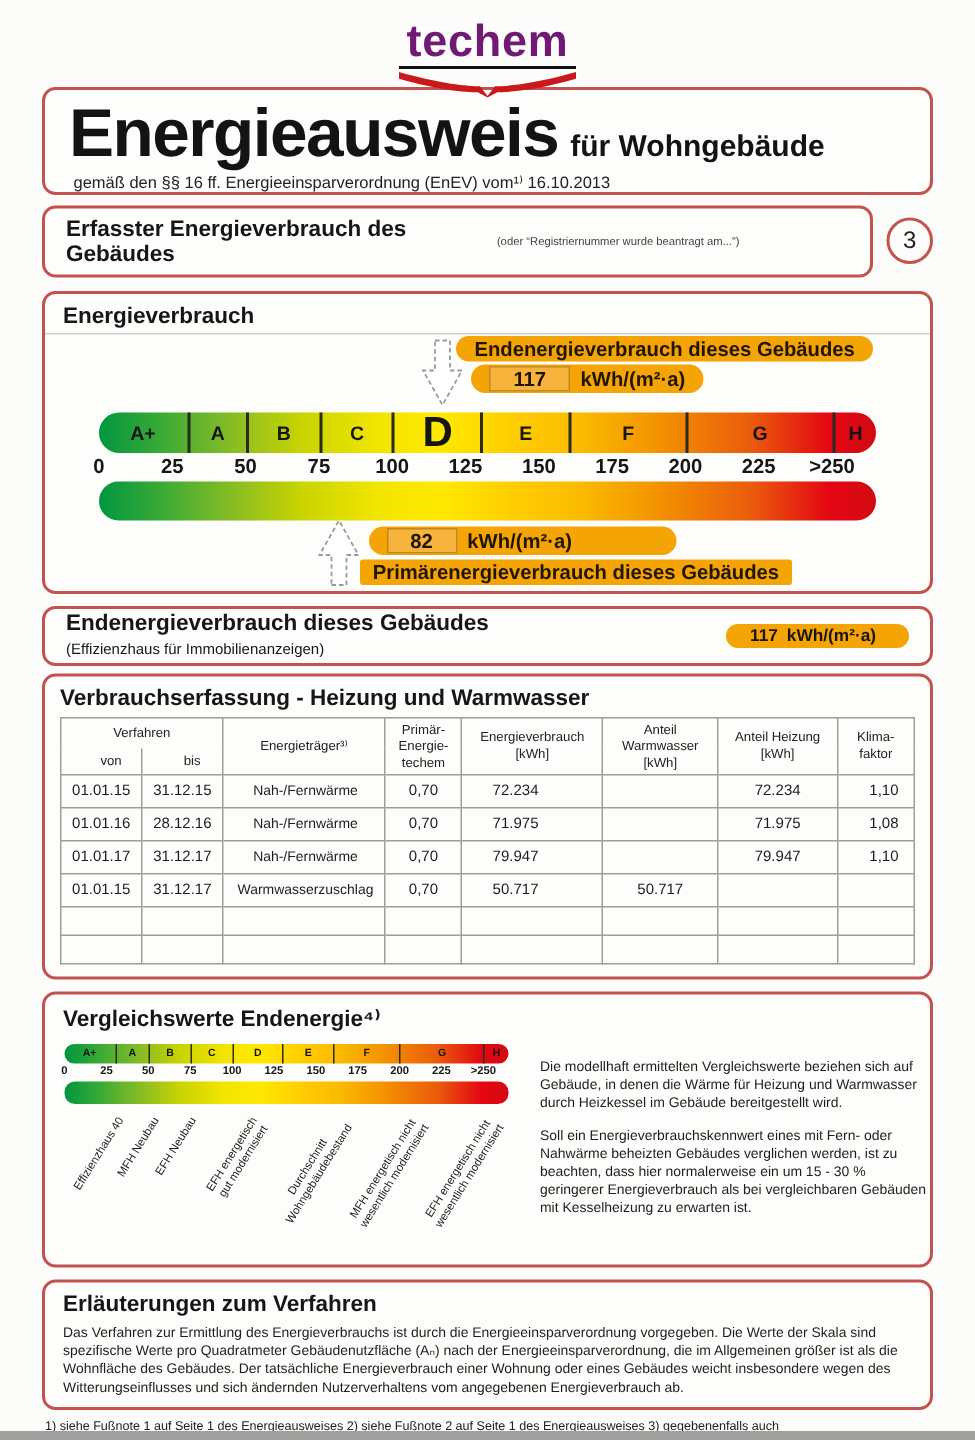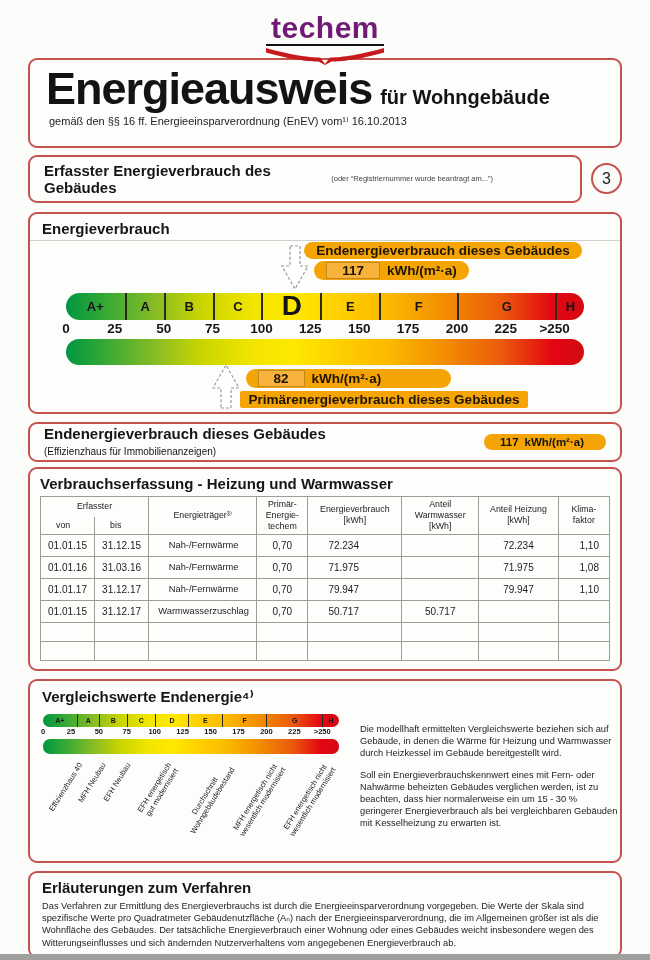--- a/index.html
+++ b/index.html
@@ -10,21 +10,21 @@
   
   .logo-wrap { text-align:center; padding-top:12px; height:58px; }
   .logo { display:inline-block; }
   .logo-text { font-size:30px; font-weight:bold; letter-spacing:0.5px; color:#701a75;
                border-bottom:2.5px solid #121212; line-height:1.05; display:block; padding:0 2px; }
   .logo svg { display:block; margin:1px auto 0; }
 
   
   .box { border:2px solid #c4524e; border-radius:9px; margin:0 28px; background:#fdfdfb; }
 
-  .title-box { padding:6px 16px 18px; }
+  .title-box { padding:6px 16px 0; }
   .title-box h1 { font-size:45px; font-weight:bold; letter-spacing:-1px; line-height:1.02; color:#131313; }
   .title-box h1 .suffix { font-size:20px; letter-spacing:0; margin-left:8px; }
   .subtitle { font-size:11px; margin:3px 0 0 3px; color:#222; }
 
   .reg-row { display:flex; align-items:center; gap:9px; margin:7px 28px 0; }
   .reg-box { flex:1; margin:0; display:flex; align-items:center; justify-content:flex-start; padding:5px 14px; }
   .reg-box h2 { font-size:15px; }
   .reg-right { width:248px; line-height:1.15; }
   .reg-line1 { font-size:10.5px; font-weight:bold; }
   .reg-value { margin-left:6px; }
@@ -74,21 +74,21 @@
   .pill { background:#f5a405; border-radius:12px; padding:2px 16px; font-size:11.5px; font-weight:bold; white-space:nowrap; }
   .pill span { margin-right:6px; }
 
   .table-box { margin-top:5px; padding:6px 10px 8px; }
   .table-box h2 { font-size:15px; margin-bottom:4px; }
   table { width:100%; border-collapse:collapse; table-layout:fixed; }
   th,td { border:1px solid #9d9d99; }
   th { font-size:8.8px; font-weight:normal; color:#222; text-align:center; vertical-align:middle;
        white-space:pre-line; padding:2px 2px; line-height:1.25; }
   th.zeit { border-bottom:none; height:18px; }
-  th.sub { border-top:none; text-align:left; padding-left:15px; height:15px; }
+  th.sub { border-top:none; text-align:center; padding-left:15px; height:15px; }
   td { font-size:10px; height:22px; padding:1px 4px; text-align:center; color:#1c1c1c; }
   td.c2 { text-align:center; padding-left:6px; font-size:9.3px; }
   td.c4 { text-align:left; padding-left:20px; }
   td.c7 { text-align:right; padding-right:10px; }
   tr.empty td { height:19px; }
 
   
   .compare-box { margin-top:8px; height:184px; padding:7px 12px; position:relative; }
   .compare-box h2 { font-size:15px; }
   .comp-left { position:absolute; left:13px; top:33px; width:296px; }
@@ -224,21 +224,21 @@
           <col style="width:9.5%">
           <col style="width:19%">
           <col style="width:9%">
         <col style="width:16.5%">
           <col style="width:13.5%">
           <col style="width:14%">
           <col style="width:9%">
       </colgroup>
       <thead>
         <tr>
-          <th colspan="2" class="zeit">Erfasster</th>
+          <th colspan="2" class="zeit">Verfahren</th>
           <th rowspan="2">Energieträger³⁾</th>
           <th rowspan="2">Primär-
 Energie-
 techem</th>
           <th rowspan="2">Energieverbrauch
 [kWh]</th>
           <th rowspan="2">Anteil
 Warmwasser
 [kWh]</th>
           <th rowspan="2">Anteil Heizung
@@ -257,21 +257,21 @@
             <td class="c1">31.12.15</td>
             <td class="c2">Nah-/Fernwärme</td>
             <td class="c3">0,70</td>
             <td class="c4">72.234</td>
             <td class="c5"></td>
             <td class="c6">72.234</td>
             <td class="c7">1,10</td>
           </tr>
           <tr class="">
             <td class="c0">01.01.16</td>
-            <td class="c1">31.03.16</td>
+            <td class="c1">28.12.16</td>
             <td class="c2">Nah-/Fernwärme</td>
             <td class="c3">0,70</td>
             <td class="c4">71.975</td>
             <td class="c5"></td>
             <td class="c6">71.975</td>
             <td class="c7">1,08</td>
           </tr>
           <tr class="">
             <td class="c0">01.01.17</td>
             <td class="c1">31.12.17</td>

